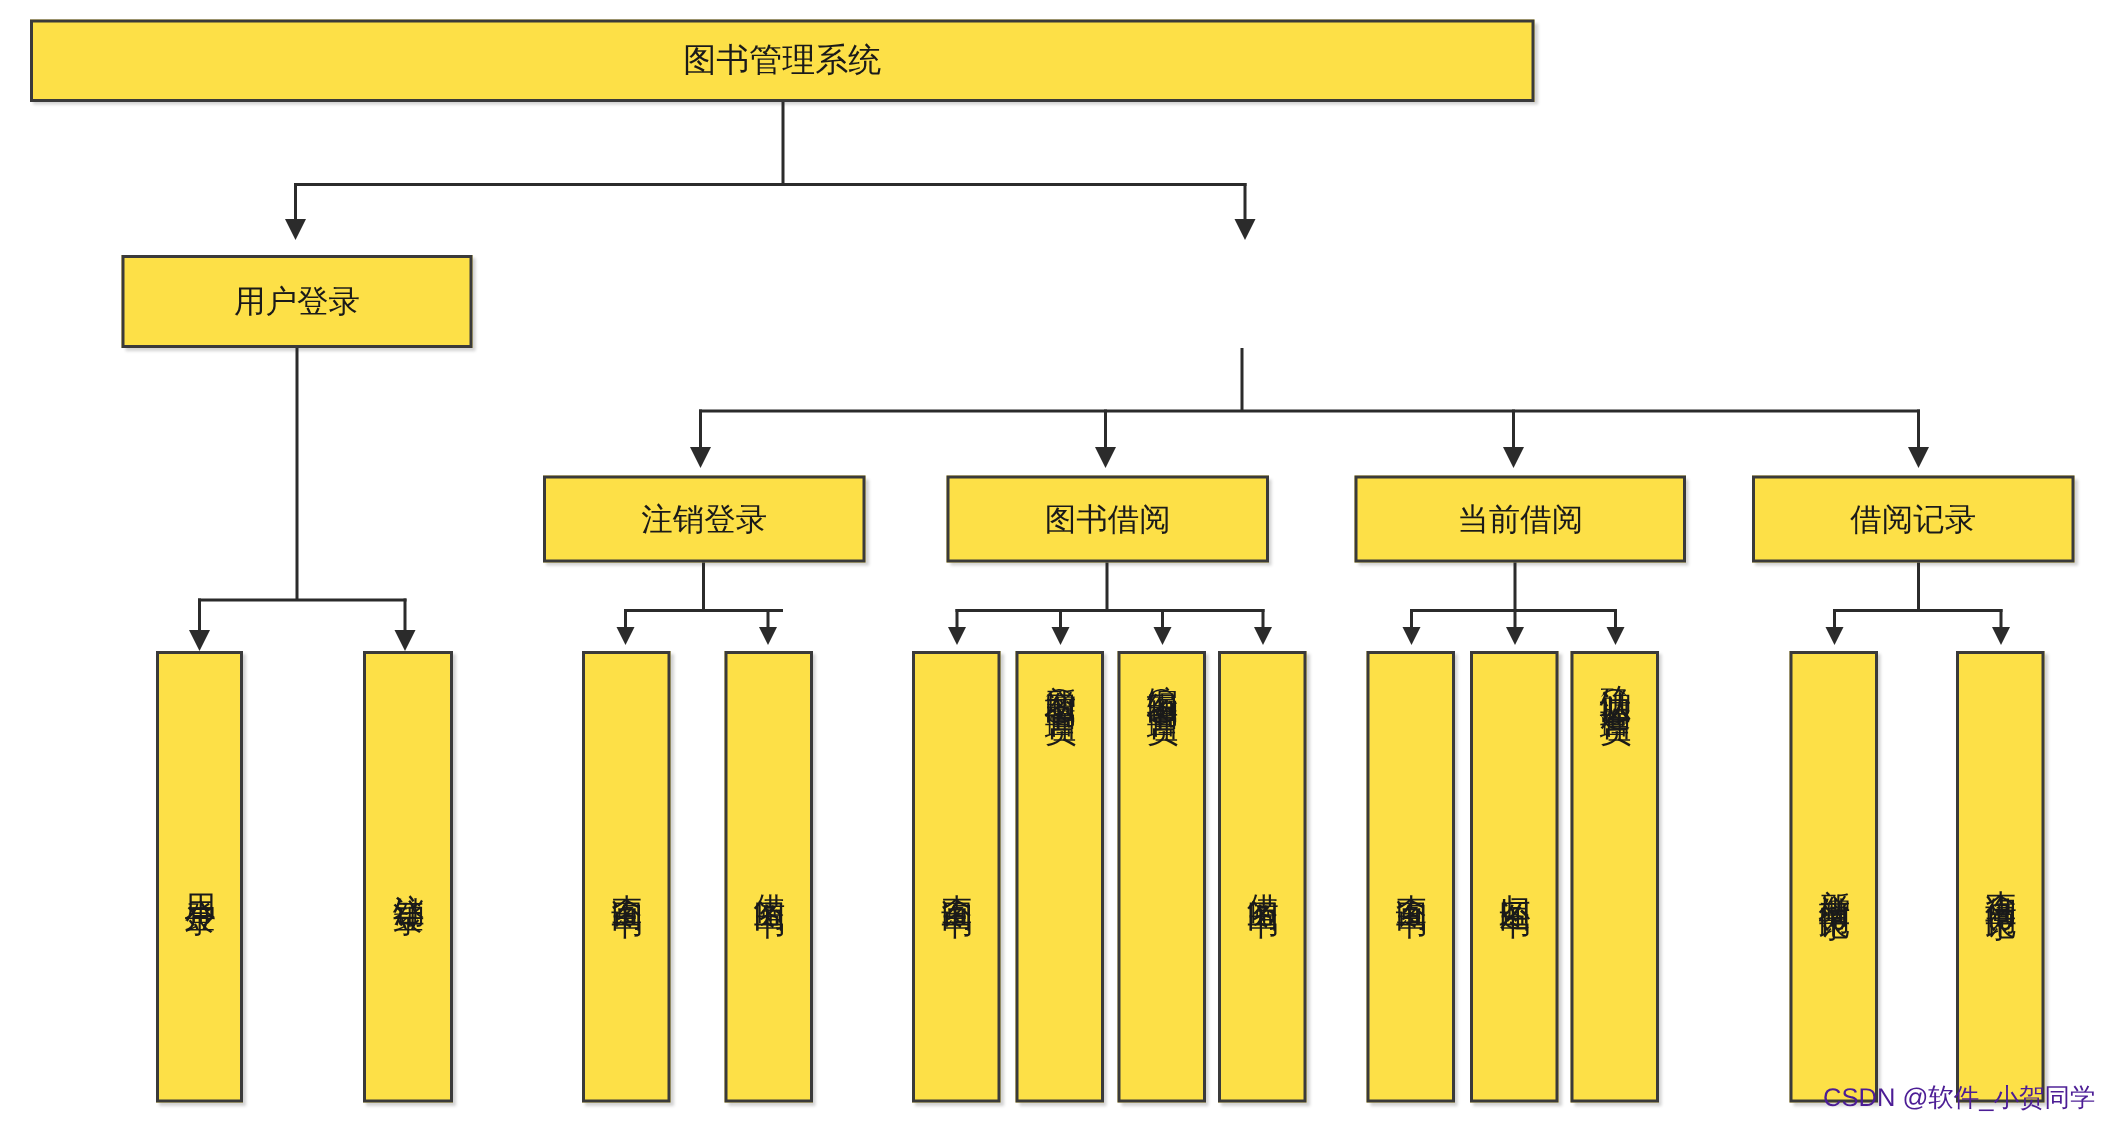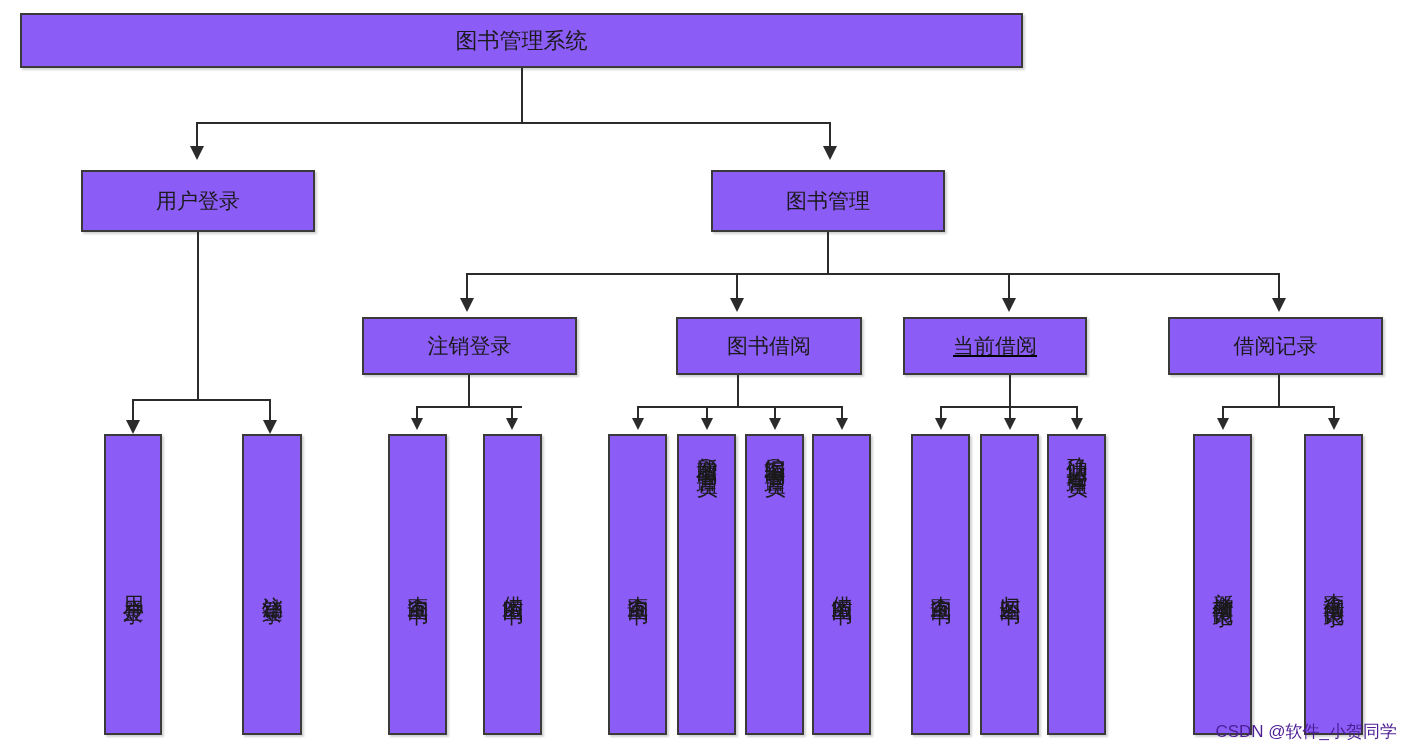--- a/index.html
+++ b/index.html
@@ -14,21 +14,21 @@
   #canvas {
     position: relative;
     width: 1405px;
     height: 747px;
     background: #ffffff;
     overflow: hidden;
   }
   .node {
     position: absolute;
     box-sizing: border-box;
-    background: #8b5cf6;
+    background: #fde047;
     border: 2px solid #3a3a3a;
     box-shadow: 2px 2px 2px rgba(0,0,0,0.18);
     display: flex;
     align-items: center;
     justify-content: center;
   }
   .node .label {
     color: #1a1a1a;
     line-height: 1.15;
     text-align: center;
@@ -108,23 +108,20 @@
   <div class="ln h" style="left:196px; top:122px; width:635px; height:2px;"></div>
   <div class="ln v" style="left:196px; top:122px; width:2px; height:24px;"></div>
   <div class="ln v" style="left:829px; top:122px; width:2px; height:24px;"></div>
   <div class="arrow" style="left:190px; top:146px;"></div>
   <div class="arrow" style="left:823px; top:146px;"></div>
 
   <div class="node h" style="left:81px; top:170px; width:234px; height:62px;">
     <span class="label">用户登录</span>
   </div>
 
-  <div class="node h" style="left:711px; top:170px; width:234px; height:62px;">
-    <span class="label">图书管理</span>
-  </div>
 
   <div class="ln v" style="left:197px; top:232px; width:2px; height:168px;"></div>
   <div class="ln h" style="left:132px; top:399px; width:139px; height:2px;"></div>
   <div class="ln v" style="left:132px; top:399px; width:2px; height:22px;"></div>
   <div class="ln v" style="left:269px; top:399px; width:2px; height:22px;"></div>
   <div class="arrow" style="left:126px; top:420px;"></div>
   <div class="arrow" style="left:263px; top:420px;"></div>
 
   <div class="ln v" style="left:827px; top:232px; width:2px; height:42px;"></div>
   <div class="ln h" style="left:466px; top:273px; width:814px; height:2px;"></div>
@@ -133,24 +130,24 @@
   <div class="ln v" style="left:1008px; top:273px; width:2px; height:26px;"></div>
   <div class="ln v" style="left:1278px; top:273px; width:2px; height:26px;"></div>
   <div class="arrow" style="left:460px; top:298px;"></div>
   <div class="arrow" style="left:730px; top:298px;"></div>
   <div class="arrow" style="left:1002px; top:298px;"></div>
   <div class="arrow" style="left:1272px; top:298px;"></div>
 
   <div class="node h" style="left:362px; top:317px; width:215px; height:58px;">
     <span class="label">注销登录</span>
   </div>
-  <div class="node h" style="left:631px; top:317px; width:186px; height:58px;margin-left:45px;">
+  <div class="node h" style="left:631px; top:317px; width:215px; height:58px;">
     <span class="label">图书借阅</span>
   </div>
-  <div class="node h" style="left:903px; top:317px; width:184px; height:58px;text-decoration:underline;">
+  <div class="node h" style="left:903px; top:317px; width:221px; height:58px;">
     <span class="label">当前借阅</span>
   </div>
   <div class="node h" style="left:1168px; top:317px; width:215px; height:58px;">
     <span class="label">借阅记录</span>
   </div>
 
   <div class="ln v" style="left:468px; top:375px; width:2px; height:32px;"></div>
   <div class="ln h" style="left:416px; top:406px; width:106px; height:2px;"></div>
   <div class="ln v" style="left:416px; top:406px; width:2px; height:13px;"></div>
   <div class="ln v" style="left:511px; top:406px; width:2px; height:13px;"></div>

